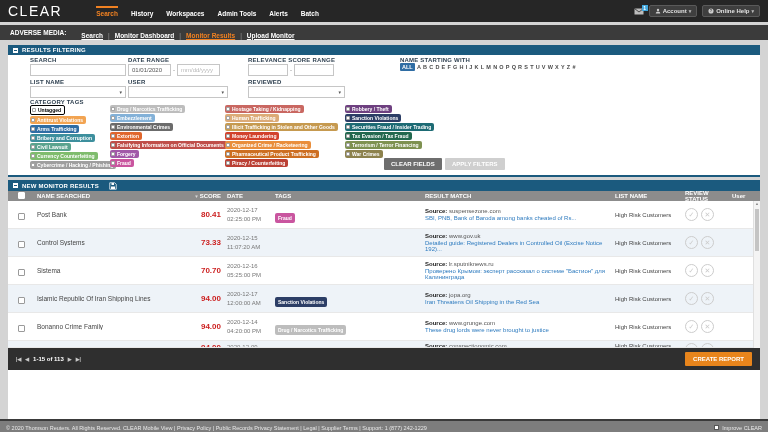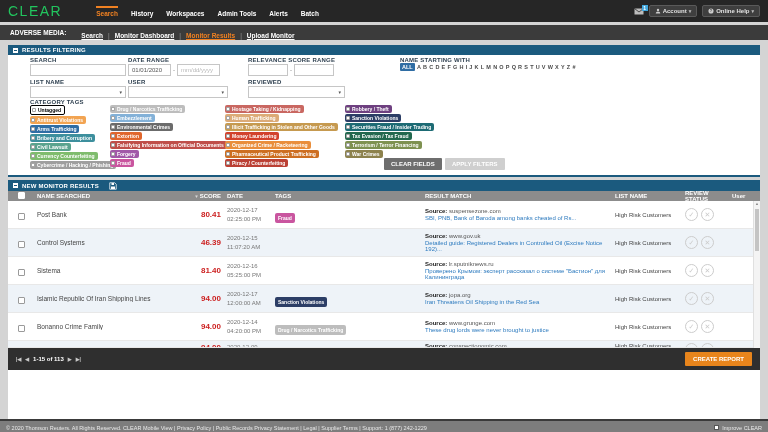--- a/index.html
+++ b/index.html
@@ -1,19 +1,19 @@
 <!DOCTYPE html>
 <html><head>
 <meta charset="utf-8">
 <style>
   html,body{margin:0;padding:0}
   body{width:768px;height:432px;overflow:hidden;background:#d4d4d4;font-family:"Liberation Sans",sans-serif;-webkit-font-smoothing:antialiased}
   
   .topbar{height:22px;background:#262626;display:flex;align-items:center;padding:0 8px;box-sizing:border-box}
-  .logo{color:#22c55e;font-size:14px;letter-spacing:1.5px;margin-right:34px}
+  .logo{color:#ffffff;font-size:14px;letter-spacing:1.5px;margin-right:34px}
   .mainnav{display:flex;align-items:center}
   .nav-item{color:#fff;font-size:6.5px;font-weight:bold;margin-right:13px;cursor:pointer;padding-top:2px;border-top:2px solid transparent}
   .nav-item.active{color:#f08122;border-top:2px solid #f08122}
   .top-right{margin-left:auto;display:flex;align-items:center;gap:5px}
   .msg{position:relative;display:inline-flex}
   .badge{position:absolute;top:-3px;right:-4px;background:#41a7dd;color:#fff;font-size:5px;font-weight:bold;padding:0 1.5px;line-height:6px}
   .top-btn{background:#3f3f3f;border:1px solid #5a5a5a;border-radius:2px;color:#e0e0e0;font-size:6px;font-weight:bold;display:inline-flex;align-items:center;gap:2px;padding:2px 5px;font-family:inherit;cursor:pointer}
   .carat{font-size:5px;color:#bbb}
   
   .advbar{height:15px;background:#3b3b3b;display:flex;align-items:center;padding:0 10px;margin-top:3px}
@@ -364,41 +364,41 @@
           <div class="tc c5 ln">High Risk Customers</div>
           <div class="tc c6 rv">
             <span class="circ">✓</span>
             <span class="circ">✕</span>
           </div>
           <div class="tc c7"></div>
         </div>
         <div class="trow alt">
           <div class="tc c-cb"><span class="cbx"></span></div>
           <div class="tc c0 nm">Control Systems</div>
-          <div class="tc c1 sc">46.39</div>
+          <div class="tc c1 sc">73.33</div>
           <div class="tc c2 dt">
             <div>2020-12-15</div>
             <div>11:07:20 AM</div>
           </div>
           <div class="tc c3"></div>
           <div class="tc c4 rm">
             <div class="src"><b>Source: </b><span>www.gov.uk</span></div>
             <div class="mlink">Detailed guide: Registered Dealers in Controlled Oil (Excise Notice 192)...</div>
           </div>
           <div class="tc c5 ln">High Risk Customers</div>
           <div class="tc c6 rv">
             <span class="circ">✓</span>
             <span class="circ">✕</span>
           </div>
           <div class="tc c7"></div>
         </div>
         <div class="trow">
           <div class="tc c-cb"><span class="cbx"></span></div>
           <div class="tc c0 nm">Sistema</div>
-          <div class="tc c1 sc">81.40</div>
+          <div class="tc c1 sc">70.70</div>
           <div class="tc c2 dt">
             <div>2020-12-16</div>
             <div>05:25:00 PM</div>
           </div>
           <div class="tc c3"></div>
           <div class="tc c4 rm">
             <div class="src"><b>Source: </b><span>lr.sputniknews.ru</span></div>
             <div class="mlink">Проверено Крымом: эксперт рассказал о системе "Бастион" для Калининграда</div>
           </div>
           <div class="tc c5 ln">High Risk Customers</div>

